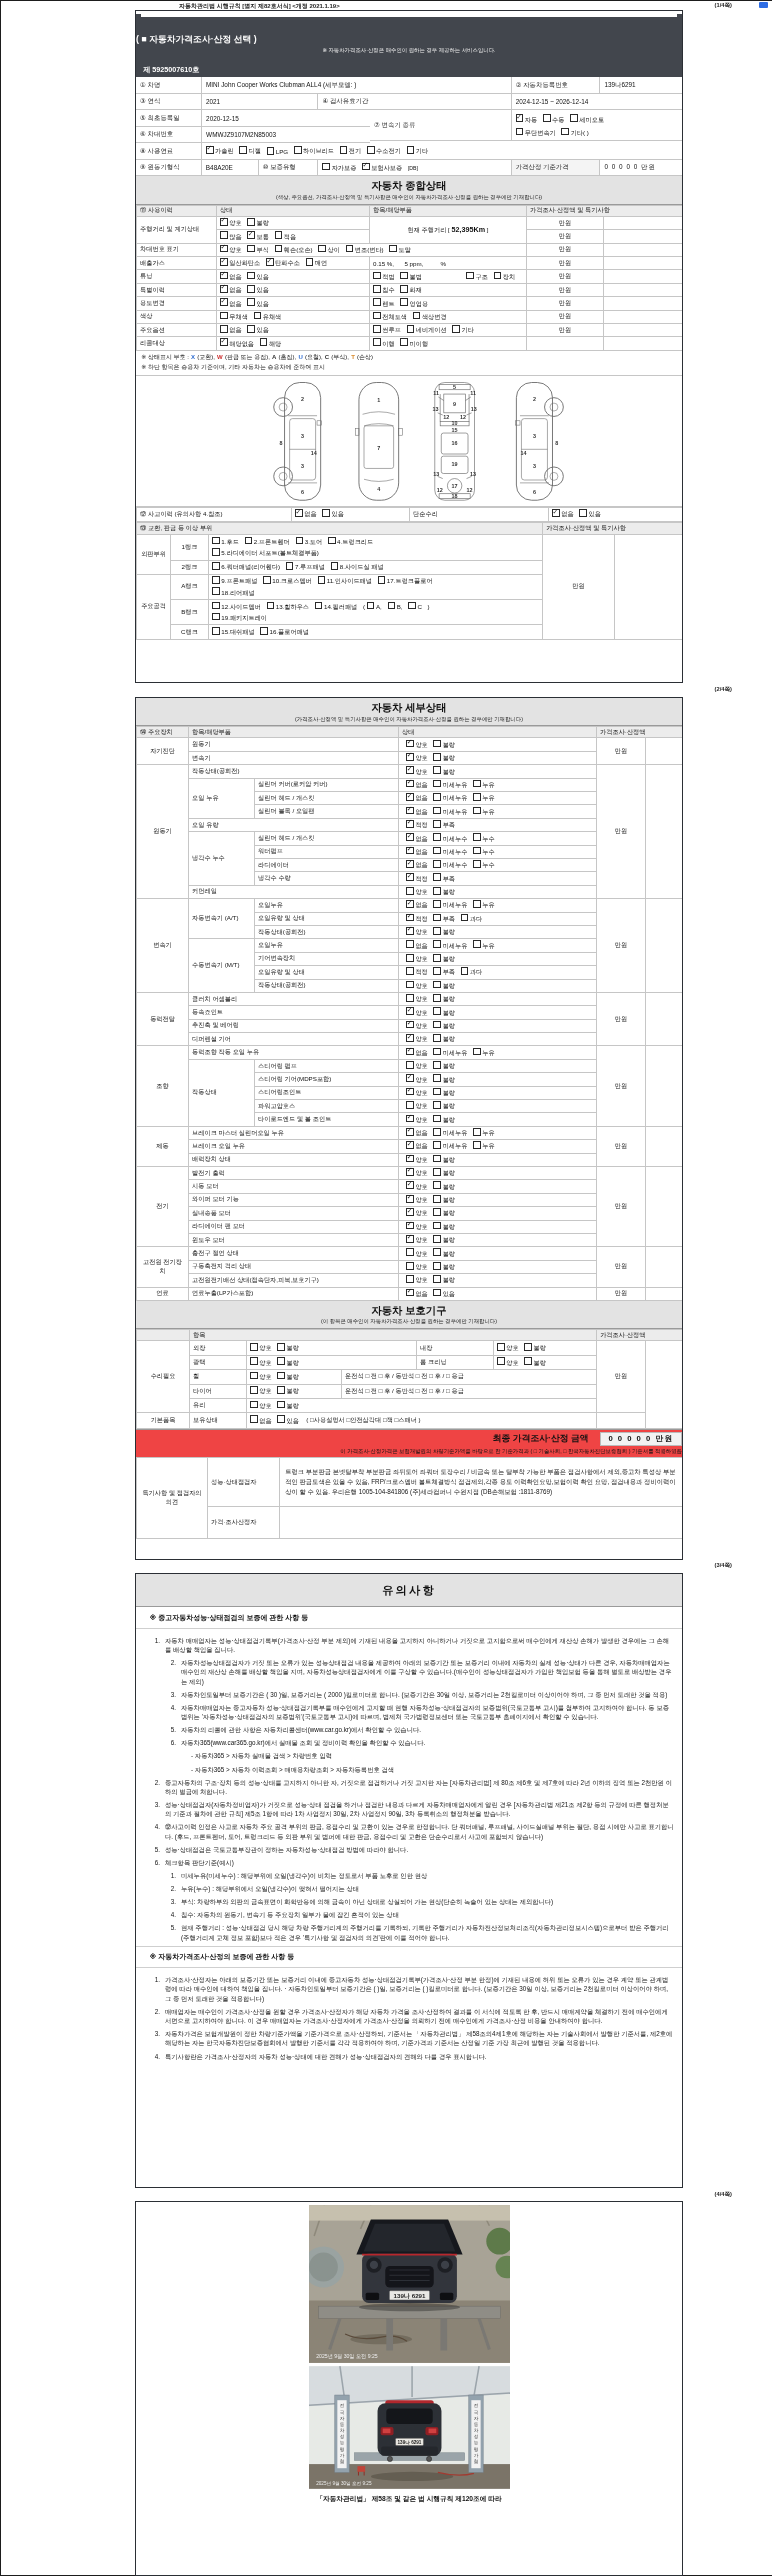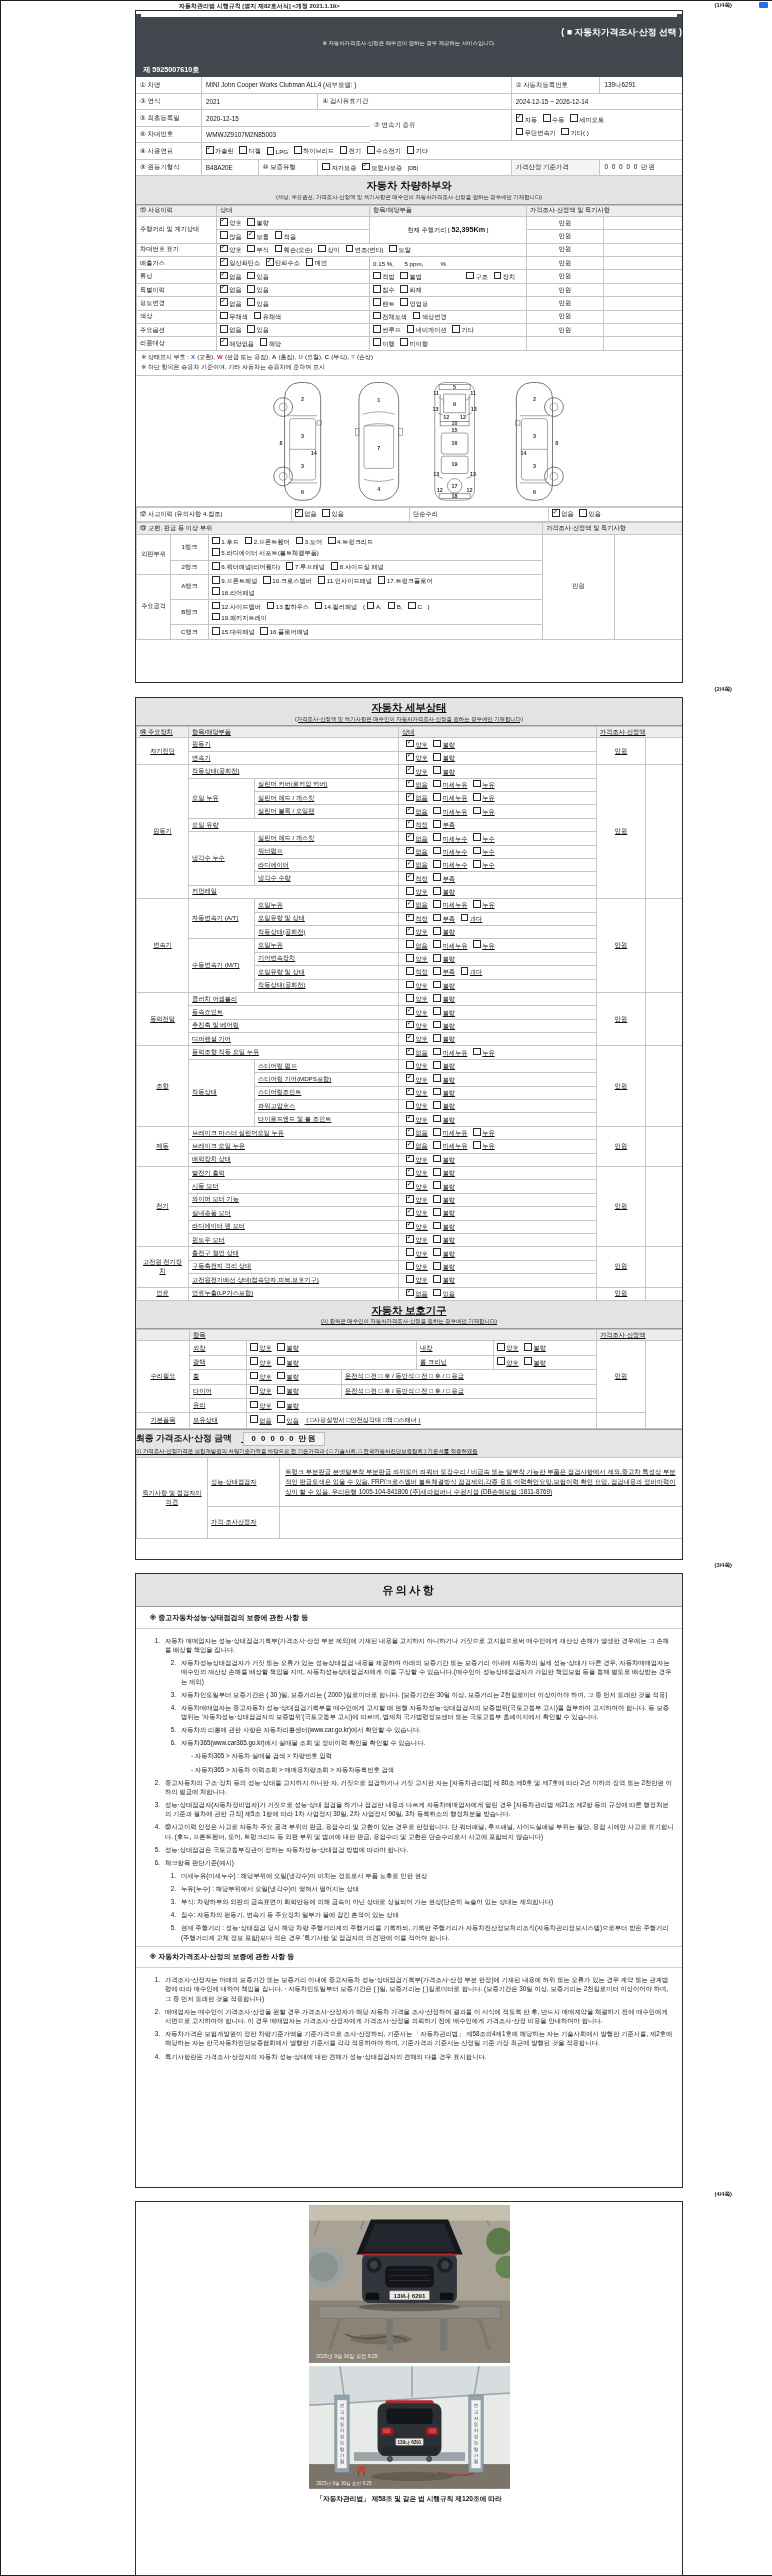--- a/index.html
+++ b/index.html
@@ -7,21 +7,21 @@
        font-family:"Liberation Sans","DejaVu Sans",sans-serif;color:#111;}
   .frame{position:absolute;inset:0;border:0.5px solid #1d1d1d;pointer-events:none;}
   .meta-top{position:absolute;top:1.5px;left:179px;font-size:6px;font-weight:bold;color:#222;}
   .pnum{position:absolute;right:41px;font-size:5.7px;font-weight:bold;color:#222;}
   .blueicon{position:absolute;top:1.5px;right:4.6px;width:9.3px;height:6.7px;background:#2e6de4;border-radius:1px;}
   .page{position:absolute;left:135px;width:548px;background:#fff;border:1.5px solid #2b2f35;box-sizing:border-box;overflow:hidden;}
   
   .band{background:#42464d;color:#fff;height:63px;position:relative;}
   .band .stripe{height:2.6px;background:#fff;margin:3.1px 5.2px 0 5.2px;}
   .band .t1{text-align:center;font-size:15.5px;font-weight:bold;letter-spacing:0.5px;margin-top:4.1px;}
-  .band .t2{text-align:right;font-size:8.8px;font-weight:bold;margin-top:10px;}
+  .band .t2{text-align:left;font-size:8.8px;font-weight:bold;margin-top:17px;}
   .band .t3{text-align:center;font-size:5.4px;margin-top:1px;color:#eee;}
   .band .docno{position:absolute;left:7.2px;bottom:2.1px;font-size:7.2px;font-weight:bold;}
   
   .secHead{background:#e3e3e3;border-bottom:0.5px solid #9a9a9a;text-align:center;padding:3.1px 0 2.6px;}
   .secHead .st{font-size:10.3px;font-weight:bold;}
   .secHead .sn{font-size:5.4px;margin-top:0.5px;color:#222;}
   
   table{border-collapse:collapse;table-layout:fixed;width:100%;}
   td,th{border:0.5px solid #c6c6c6;font-size:6.2px;padding:0.5px 3.1px;overflow:hidden;}
   th{background:#ececec;font-weight:normal;text-align:left;}
@@ -62,21 +62,21 @@
   .photobox{text-align:center;}
   .photobox svg{display:block;margin:3.1px auto;}
   .signbox{background:#e9e9e9;border-top:0.5px solid #9a9a9a;border-bottom:0.5px solid #9a9a9a;padding:3.1px 8.2px 4.1px;}
   .signlbl{text-align:center;font-size:7.7px;font-weight:bold;}
   .fee{text-align:right;font-size:10.8px;font-weight:bold;color:#2d3db5;margin-top:4.1px;}
   .footline{text-align:center;font-size:6.7px;font-weight:bold;padding-top:2.6px;}
   .grp{text-align:center;background:#fff;}
   .sub{background:#fff;}
   .fr{float:right;margin-right:2.1px;}
   b.kmv{font-size:7.2px;}
-  .final{background:#e5e5e5;text-align:left;padding:2.6px 0 2.1px;border-top:0.5px solid #9a9a9a;}
+  .final{background:#ef4444;text-align:right;padding:2.6px 0 2.1px;border-top:0.5px solid #9a9a9a;}
   .final .fl{font-size:8.8px;font-weight:bold;display:inline-block;margin-right:9.3px;}
   .final .fv{font-size:7.7px;font-weight:bold;display:inline-block;background:#f2f2f2;border:0.5px solid #bbb;padding:1px 7.2px;letter-spacing:1.5px;}
   .final .fn{font-size:5.4px;margin-top:1.5px;}
 </style>
 </head>
 <body>
 
 <div class="frame"></div>
 <div class="meta-top">자동차관리법 시행규칙 [별지 제82호서식] &lt;개정 2021.1.19&gt;</div>
 <div class="pnum" style="top:1.5px;">(1/4쪽)</div>
@@ -140,21 +140,21 @@
       <div class="bcell" style="width:194px">
           <span><span class="opt"><span class="cb"></span>자가보증</span><span class="opt"><span class="cb on"></span>보험사보증</span></span>
           <span style="font-size:5.2px">[DB]</span>
         </div>
       <div class="bcell" style="width:89px;background:#f4f4f4;">가격산정 기준가격</div>
       <div class="bcell" style="width:82px;letter-spacing:1px;">0 0 0 0 0 만원</div>
     </div>
   </div>
 
   <div class="secHead">
-    <div class="st">자동차 차량하부와</div>
+    <div class="st">자동차 종합상태</div>
     <div class="sn">(색상, 주요옵션, 가격조사·산정액 및 특기사항은 매수인이 자동차가격조사·산정을 원하는 경우에만 기재합니다)</div>
   </div>
 
   <table>
     <colgroup>
         <col style="width:80px">
         <col style="width:153px">
         <col style="width:157px">
         <col style="width:77px">
         <col style="width:80px">
@@ -416,21 +416,21 @@
           <td class="ctr">C랭크</td>
           <td>
             <div style="margin:1px 0;"><span class="opt"><span class="cb"></span>15.대쉬패널</span><span class="opt"><span class="cb"></span>16.플로어패널</span></div>
           </td>
         </tr>
       </tbody>
   </table>
 </div>
 <div class="pnum" style="top:686px;">(2/4쪽)</div>
 
-<div class="page" style="top:697px;height:863px;text-decoration:underline;">
+<div class="page" style="top:697px;height:863px;">
   <div class="secHead">
     <div class="st">자동차 세부상태</div>
     <div class="sn">(가격조사·산정액 및 특기사항은 매수인이 자동차가격조사·산정을 원하는 경우에만 기재합니다)</div>
   </div>
   <table>
     <colgroup>
         <col style="width:52px">
         <col style="width:66px">
         <col style="width:144px">
         <col style="width:198px">

